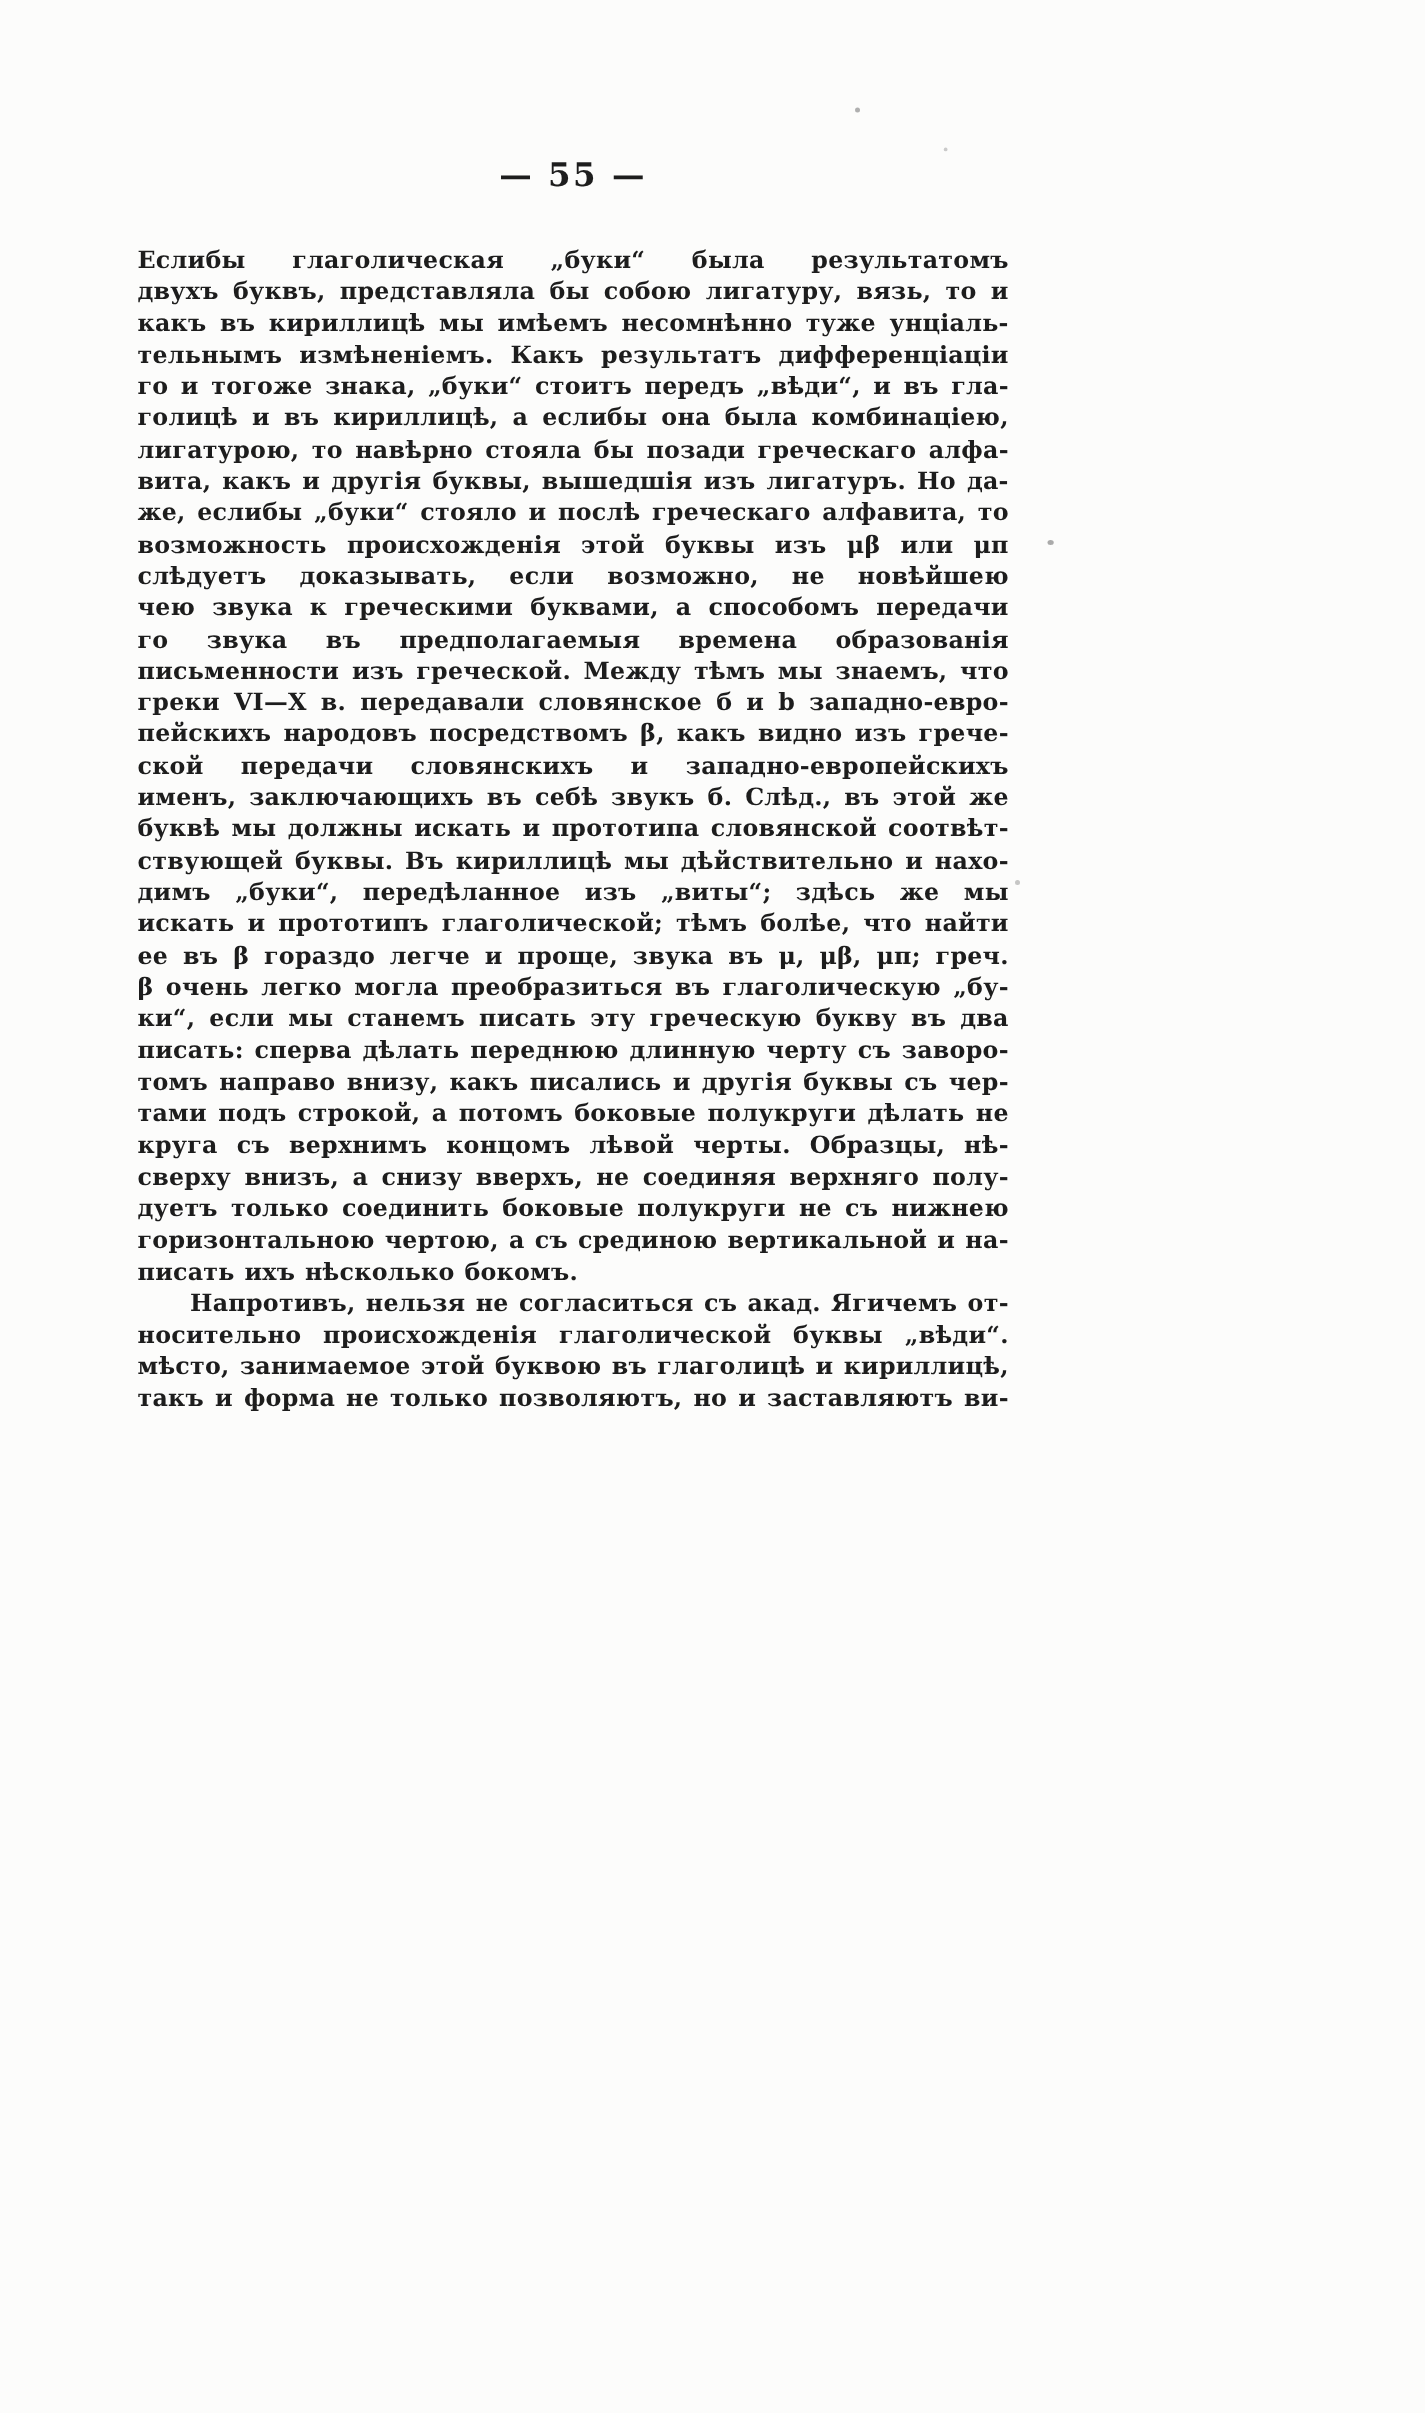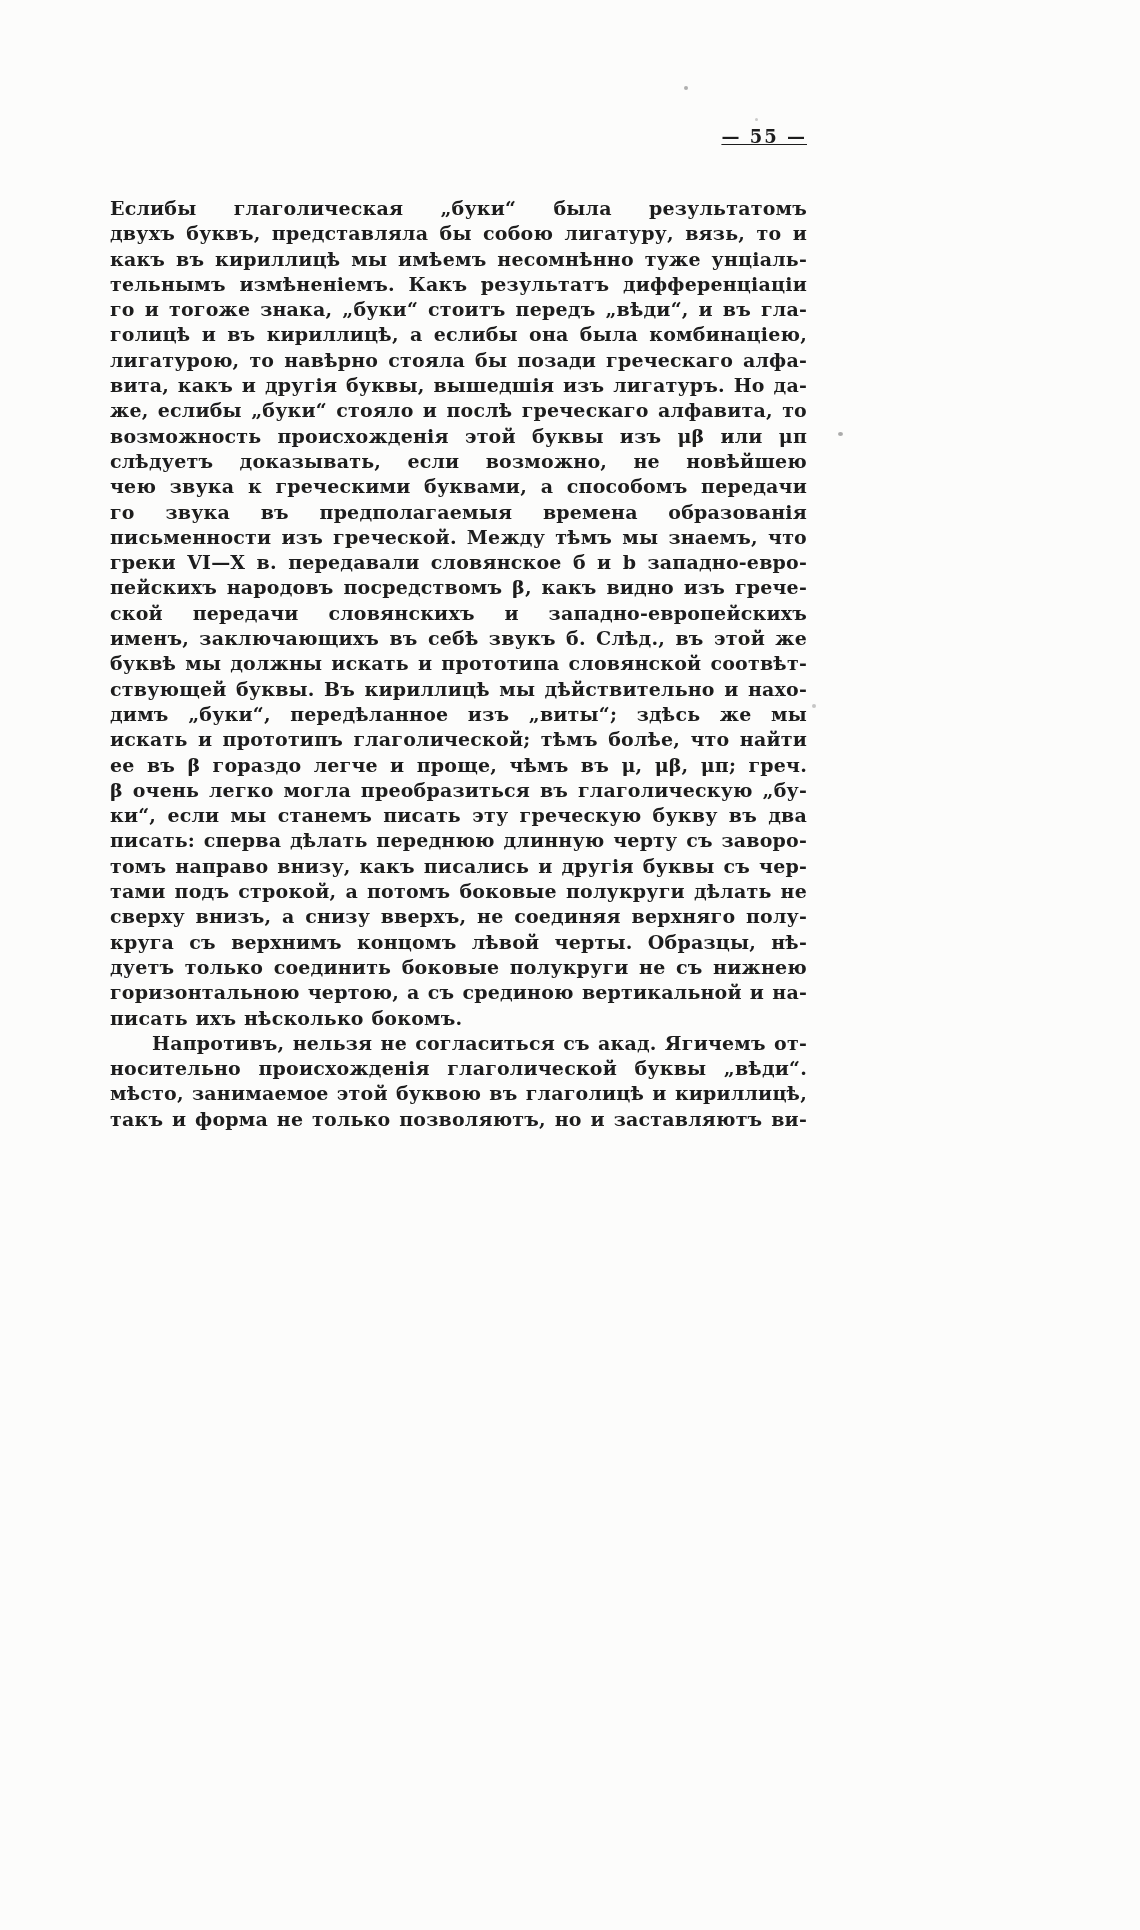--- a/index.html
+++ b/index.html
@@ -19,24 +19,23 @@
     overflow: hidden;
     color: #1d1d1d;
     font-family: "DejaVu Serif", "Liberation Serif", serif;
     font-weight: 700;
   }
   .page-number {
     position: absolute;
     top: 126px;
     left: 110px;
     width: 697px;
-    text-align: right;
-    font-size: 18px;
+    text-align: center;
+    font-size: 26px;
     letter-spacing: 2px;
-    text-decoration: underline;
   }
   .text-block {
     position: absolute;
     top: 196px;
     left: 110px;
     width: 697px;
   }
   .line {
     font-size: 19px;
     line-height: 25.3px;
@@ -87,28 +86,28 @@
         <div class="line">го звука въ предполагаемыя времена образованія словянской</div>
         <div class="line">письменности изъ греческой. Между тѣмъ мы знаемъ, что</div>
         <div class="line">греки VI—X в. передавали словянское б и b западно-евро-</div>
         <div class="line">пейскихъ народовъ посредствомъ β, какъ видно изъ грече-</div>
         <div class="line">ской передачи словянскихъ и западно-европейскихъ собств.</div>
         <div class="line">именъ, заключающихъ въ себѣ звукъ б. Слѣд., въ этой же</div>
         <div class="line">буквѣ мы должны искать и прототипа словянской соотвѣт-</div>
         <div class="line">ствующей буквы. Въ кириллицѣ мы дѣйствительно и нахо-</div>
         <div class="line">димъ „буки“, передѣланное изъ „виты“; здѣсь же мы должны</div>
         <div class="line">искать и прототипъ глаголической; тѣмъ болѣе, что найти</div>
-        <div class="line">ее въ β гораздо легче и проще, чѣмъ въ μ, μβ, μπ; греч.</div>
+        <div class="line">ее въ β гораздо легче и проще, звука въ μ, μβ, μπ; греч.</div>
         <div class="line">β очень легко могла преобразиться въ глаголическую „бу-</div>
         <div class="line">ки“, если мы станемъ писать эту греческую букву въ два</div>
         <div class="line">писать: сперва дѣлать переднюю длинную черту съ заворо-</div>
         <div class="line">томъ направо внизу, какъ писались и другія буквы съ чер-</div>
         <div class="line">тами подъ строкой, а потомъ боковые полукруги дѣлать не</div>
+        <div class="line">круга съ верхнимъ концомъ лѣвой черты. Образцы, нѣ-</div>
         <div class="line">сверху внизъ, а снизу вверхъ, не соединяя верхняго полу-</div>
-        <div class="line">круга съ верхнимъ концомъ лѣвой черты. Образцы, нѣ-</div>
         <div class="line">дуетъ только соединить боковые полукруги не съ нижнею</div>
         <div class="line">горизонтальною чертою, а съ срединою вертикальной и на-</div>
         <div class="line">писать ихъ нѣсколько бокомъ.</div>
       </div>
     <div class="para para-indent">
         <div class="line">Напротивъ, нельзя не согласиться съ акад. Ягичемъ от-</div>
         <div class="line">носительно происхожденія глаголической буквы „вѣди“. Какъ</div>
         <div class="line">мѣсто, занимаемое этой буквою въ глаголицѣ и кириллицѣ,</div>
         <div class="line">такъ и форма не только позволяютъ, но и заставляютъ ви-</div>
       </div>

